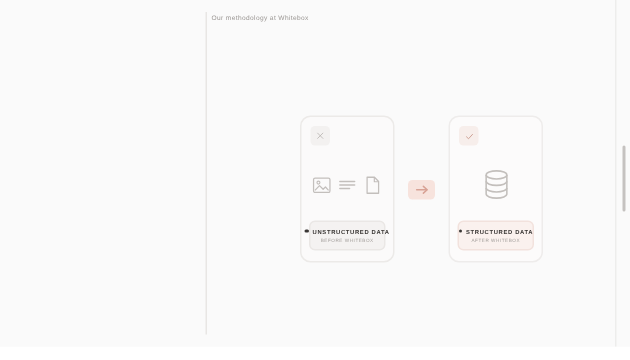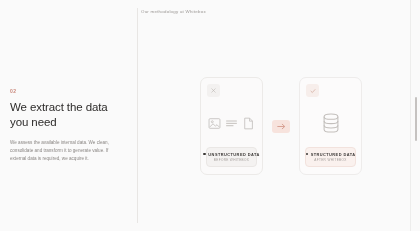--- a/index.html
+++ b/index.html
@@ -215,25 +215,20 @@
 </style>
 </head>
 <body>
 
 <div class="page">
 
   <div class="col-divider"></div>
 
   <div class="eyebrow">Our methodology at Whitebox</div>
 
-  <div class="left-col">
-    <div class="section-num">02</div>
-    <h1 class="headline">We extract the data you need</h1>
-    <p class="body-copy">We assess the available internal data. We clean, consolidate and transform it to generate value. If external data is required, we acquire it.</p>
-  </div>
 
   <div class="diagram">
 
     <div class="card unstructured">
       <div class="card-badge">
         <svg width="5" height="5" viewBox="0 0 10 10">
           <path d="M1.5 1.5 L8.5 8.5 M8.5 1.5 L1.5 8.5" stroke="#b9b4b1" stroke-width="1.1" stroke-linecap="round" fill="none"></path>
         </svg>
       </div>
 

